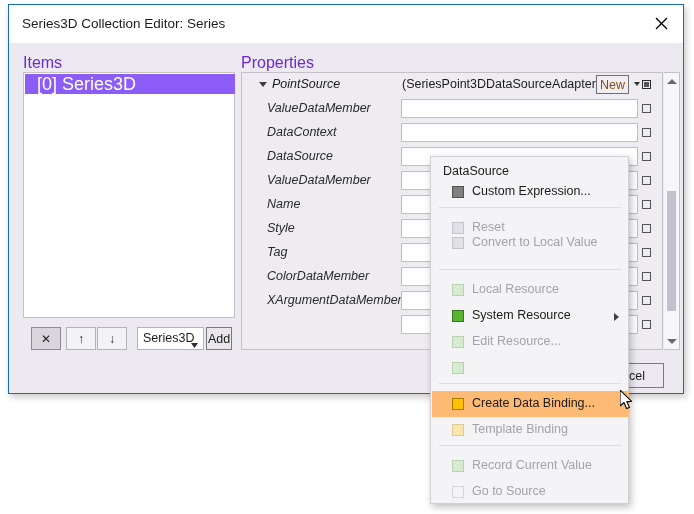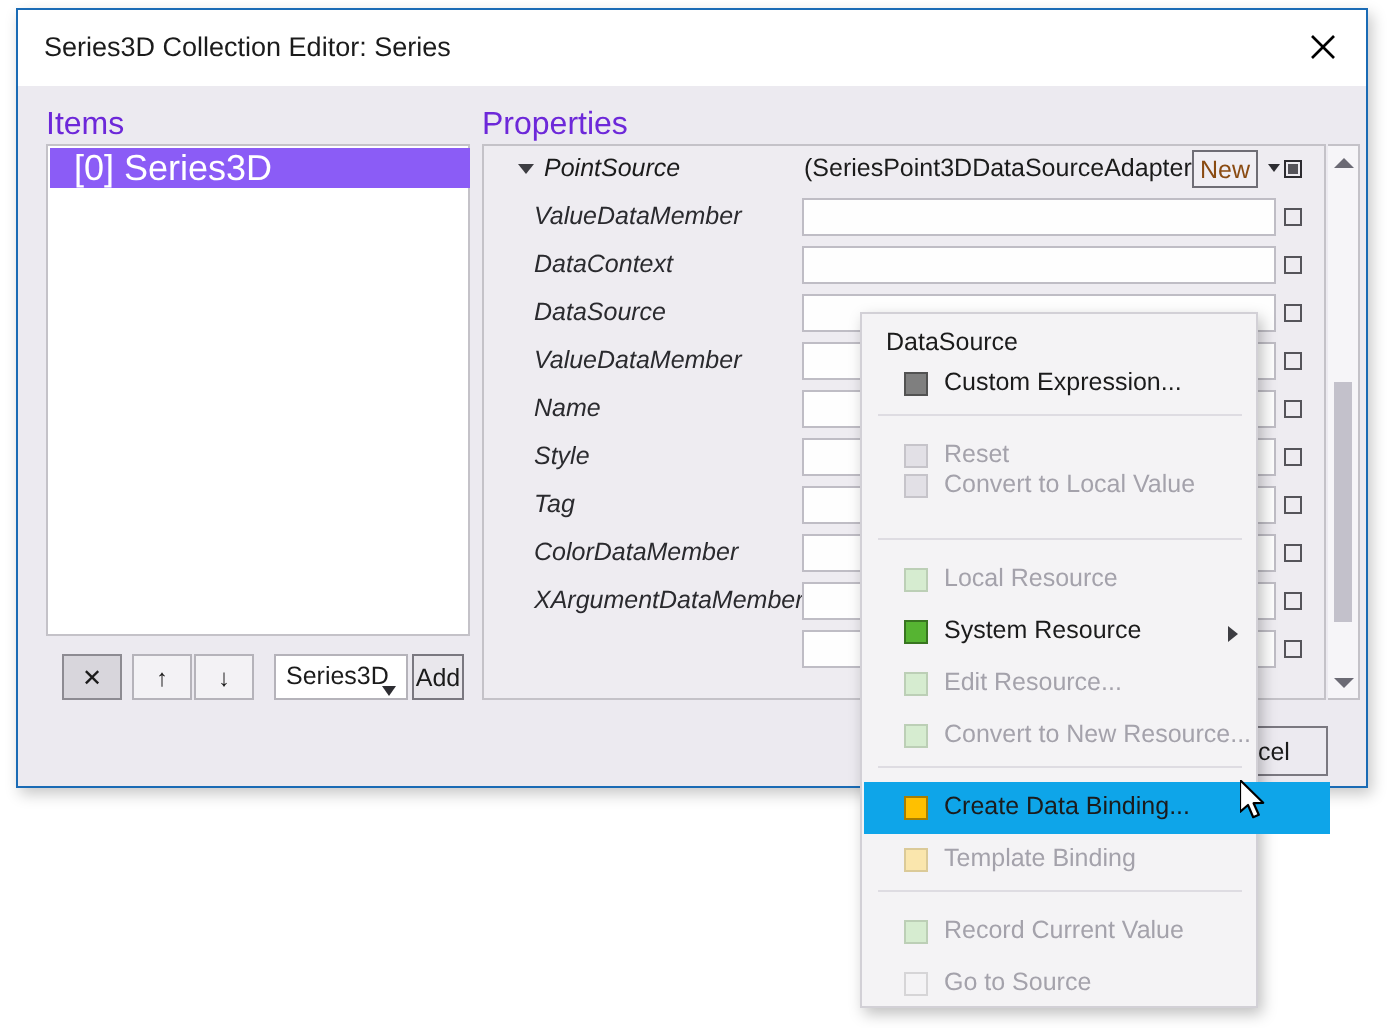--- a/index.html
+++ b/index.html
@@ -236,21 +236,21 @@
   }
   .ctx-header {
     position: absolute; left: 12px; top: 7px;
     font-size: 12.5px; color: #1b1b1b;
     white-space: nowrap;
   }
   .ctx-item {
     position: absolute;
     left: 1px; width: 197px; height: 26px;
   }
-  .ctx-item.hl { background: #0ea5e9; padding-left: 36px; }
+  .ctx-item.hl { background: #fdba74; }
   .ctx-swatch {
     position: absolute; left: 20px; top: 7px;
     width: 12px; height: 12px;
     box-sizing: border-box;
   }
   .ctx-label {
     position: absolute; left: 40px; top: 5px;
     font-size: 12.5px; white-space: nowrap;
   }
   .ctx-label.on  { color: #1b1b1b; }
@@ -449,21 +449,20 @@
           <span class="ctx-swatch" style="background: rgb(86, 180, 50); border: 1px solid rgba(0, 0, 0, 0.35);"></span>
           <span class="ctx-label on">System Resource</span>
           <span class="ctx-sub"></span>
         </div>
         <div class="ctx-item" style="top: 172px;">
           <span class="ctx-swatch" style="background: rgb(214, 236, 208); border: 1px solid rgba(0, 0, 0, 0.12);"></span>
           <span class="ctx-label off">Edit Resource...</span>
         </div>
         <div class="ctx-item" style="top: 198px;">
           <span class="ctx-swatch" style="background: rgb(214, 236, 208); border: 1px solid rgba(0, 0, 0, 0.12);"></span>
-          <span class="ctx-label off">Convert to New Resource...</span>
         </div>
         <div class="ctx-item hl" style="top: 234px;">
           <span class="ctx-swatch" style="background: rgb(255, 192, 0); border: 1px solid rgba(0, 0, 0, 0.35);"></span>
           <span class="ctx-label on">Create Data Binding...</span>
         </div>
         <div class="ctx-item" style="top: 260px;">
           <span class="ctx-swatch" style="background: rgb(250, 230, 173); border: 1px solid rgba(0, 0, 0, 0.12);"></span>
           <span class="ctx-label off">Template Binding</span>
         </div>
         <div class="ctx-item" style="top: 296px;">

